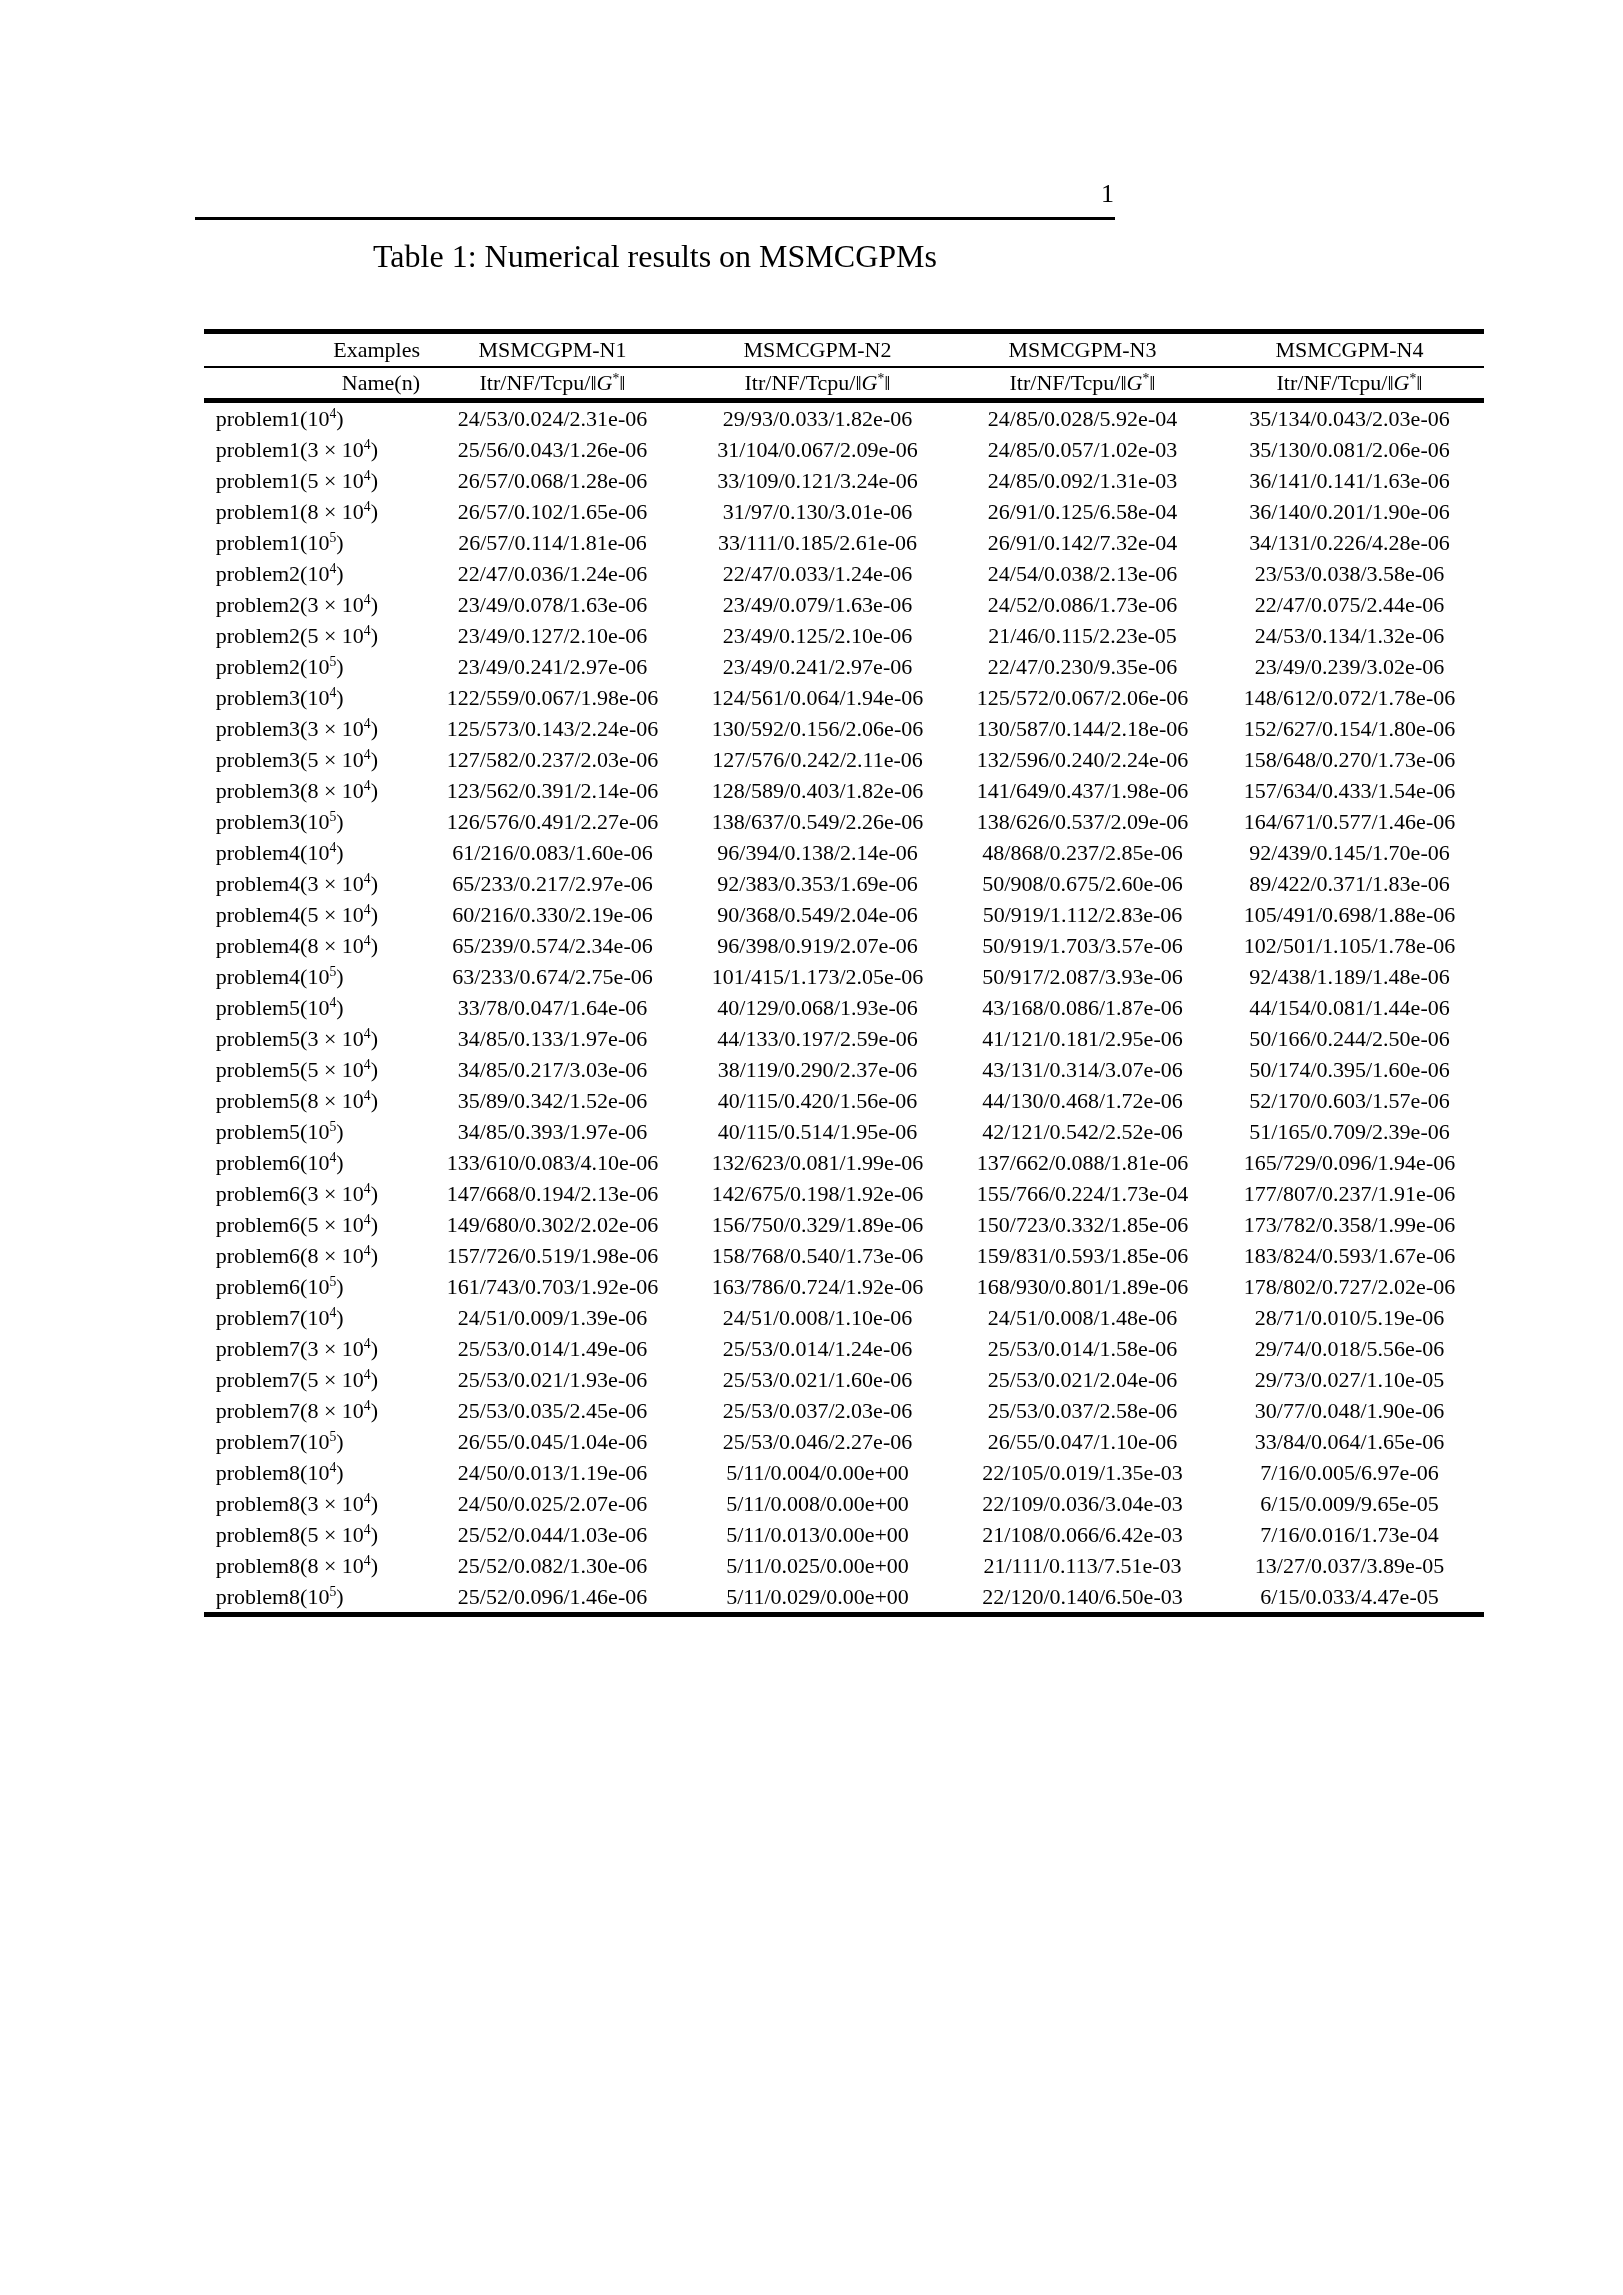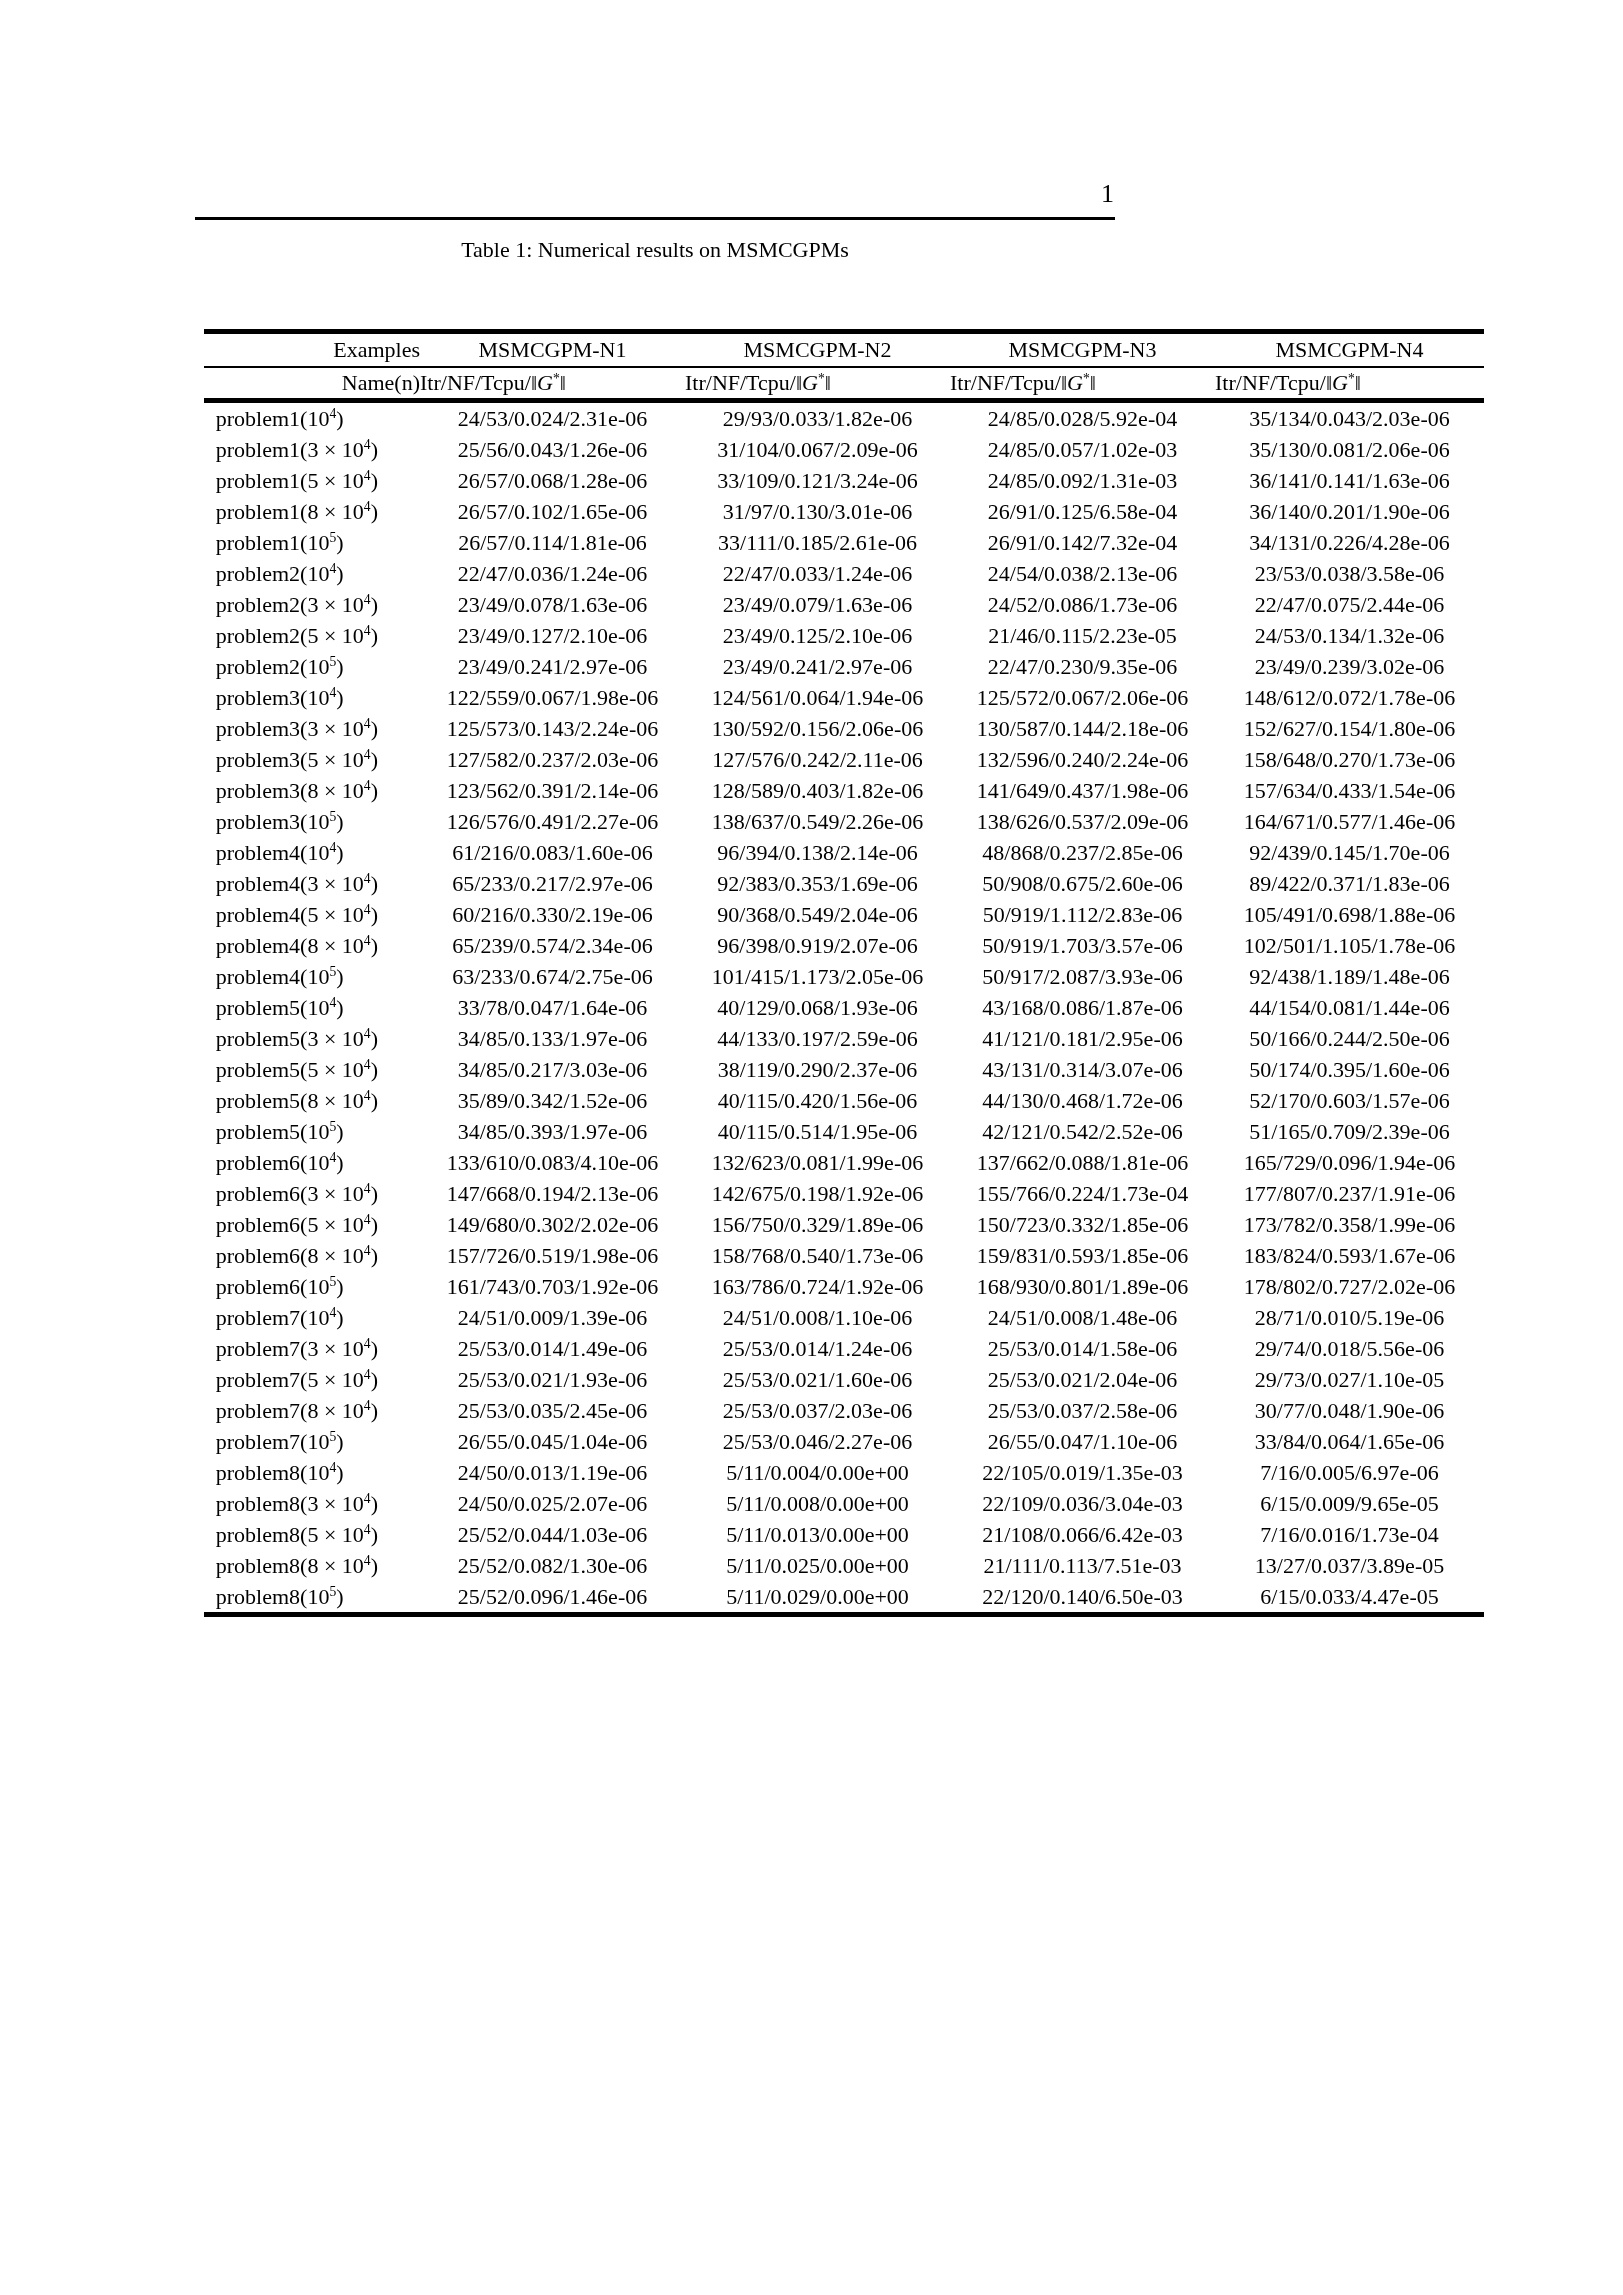--- a/index.html
+++ b/index.html
@@ -14,39 +14,39 @@
   .pagenum{
     position:absolute;left:1016px;top:181px;width:98px;
     text-align:right;font-size:26px;line-height:1;
   }
   .headrule{
     position:absolute;left:195px;top:217px;width:920px;height:2.6px;
     background:#000;
   }
   .caption{
     position:absolute;left:195px;top:236px;width:920px;
-    text-align:center;font-size:22px;line-height:1.25;
+    text-align:center;font-size:32px;line-height:1.25;
   }
   .tablewrap{
     position:absolute;left:204px;top:329px;width:1280px;
   }
   table.results{
     width:100%;
     border-collapse:collapse;
     table-layout:fixed;
     border-top:5.9px solid #000;
     border-bottom:5.9px solid #000;
     font-size:22px;
   }
   table.results th{font-weight:normal;}
   table.results th,table.results td{
     padding:0;white-space:nowrap;overflow:visible;vertical-align:middle;
   }
   tr.colhead th{height:32px;text-align:center;border-bottom:2px solid #000;}
-  tr.subhead th{height:30px;text-align:left;border-bottom:5.9px solid #000;}
+  tr.subhead th{height:30px;text-align:center;border-bottom:5.9px solid #000;}
   tr.colhead th.namecol,tr.subhead th.namecol{text-align:right;padding-left:11.8px;}
   tbody td{height:31px;text-align:center;}
   tbody td.namecol{text-align:left;padding-left:11.8px;}
   sup{font-size:62%;line-height:0;vertical-align:baseline;position:relative;top:-0.55em;}
   i{font-style:italic;}
 </style>
 </head>
 <body>
 
 <div class="page">

